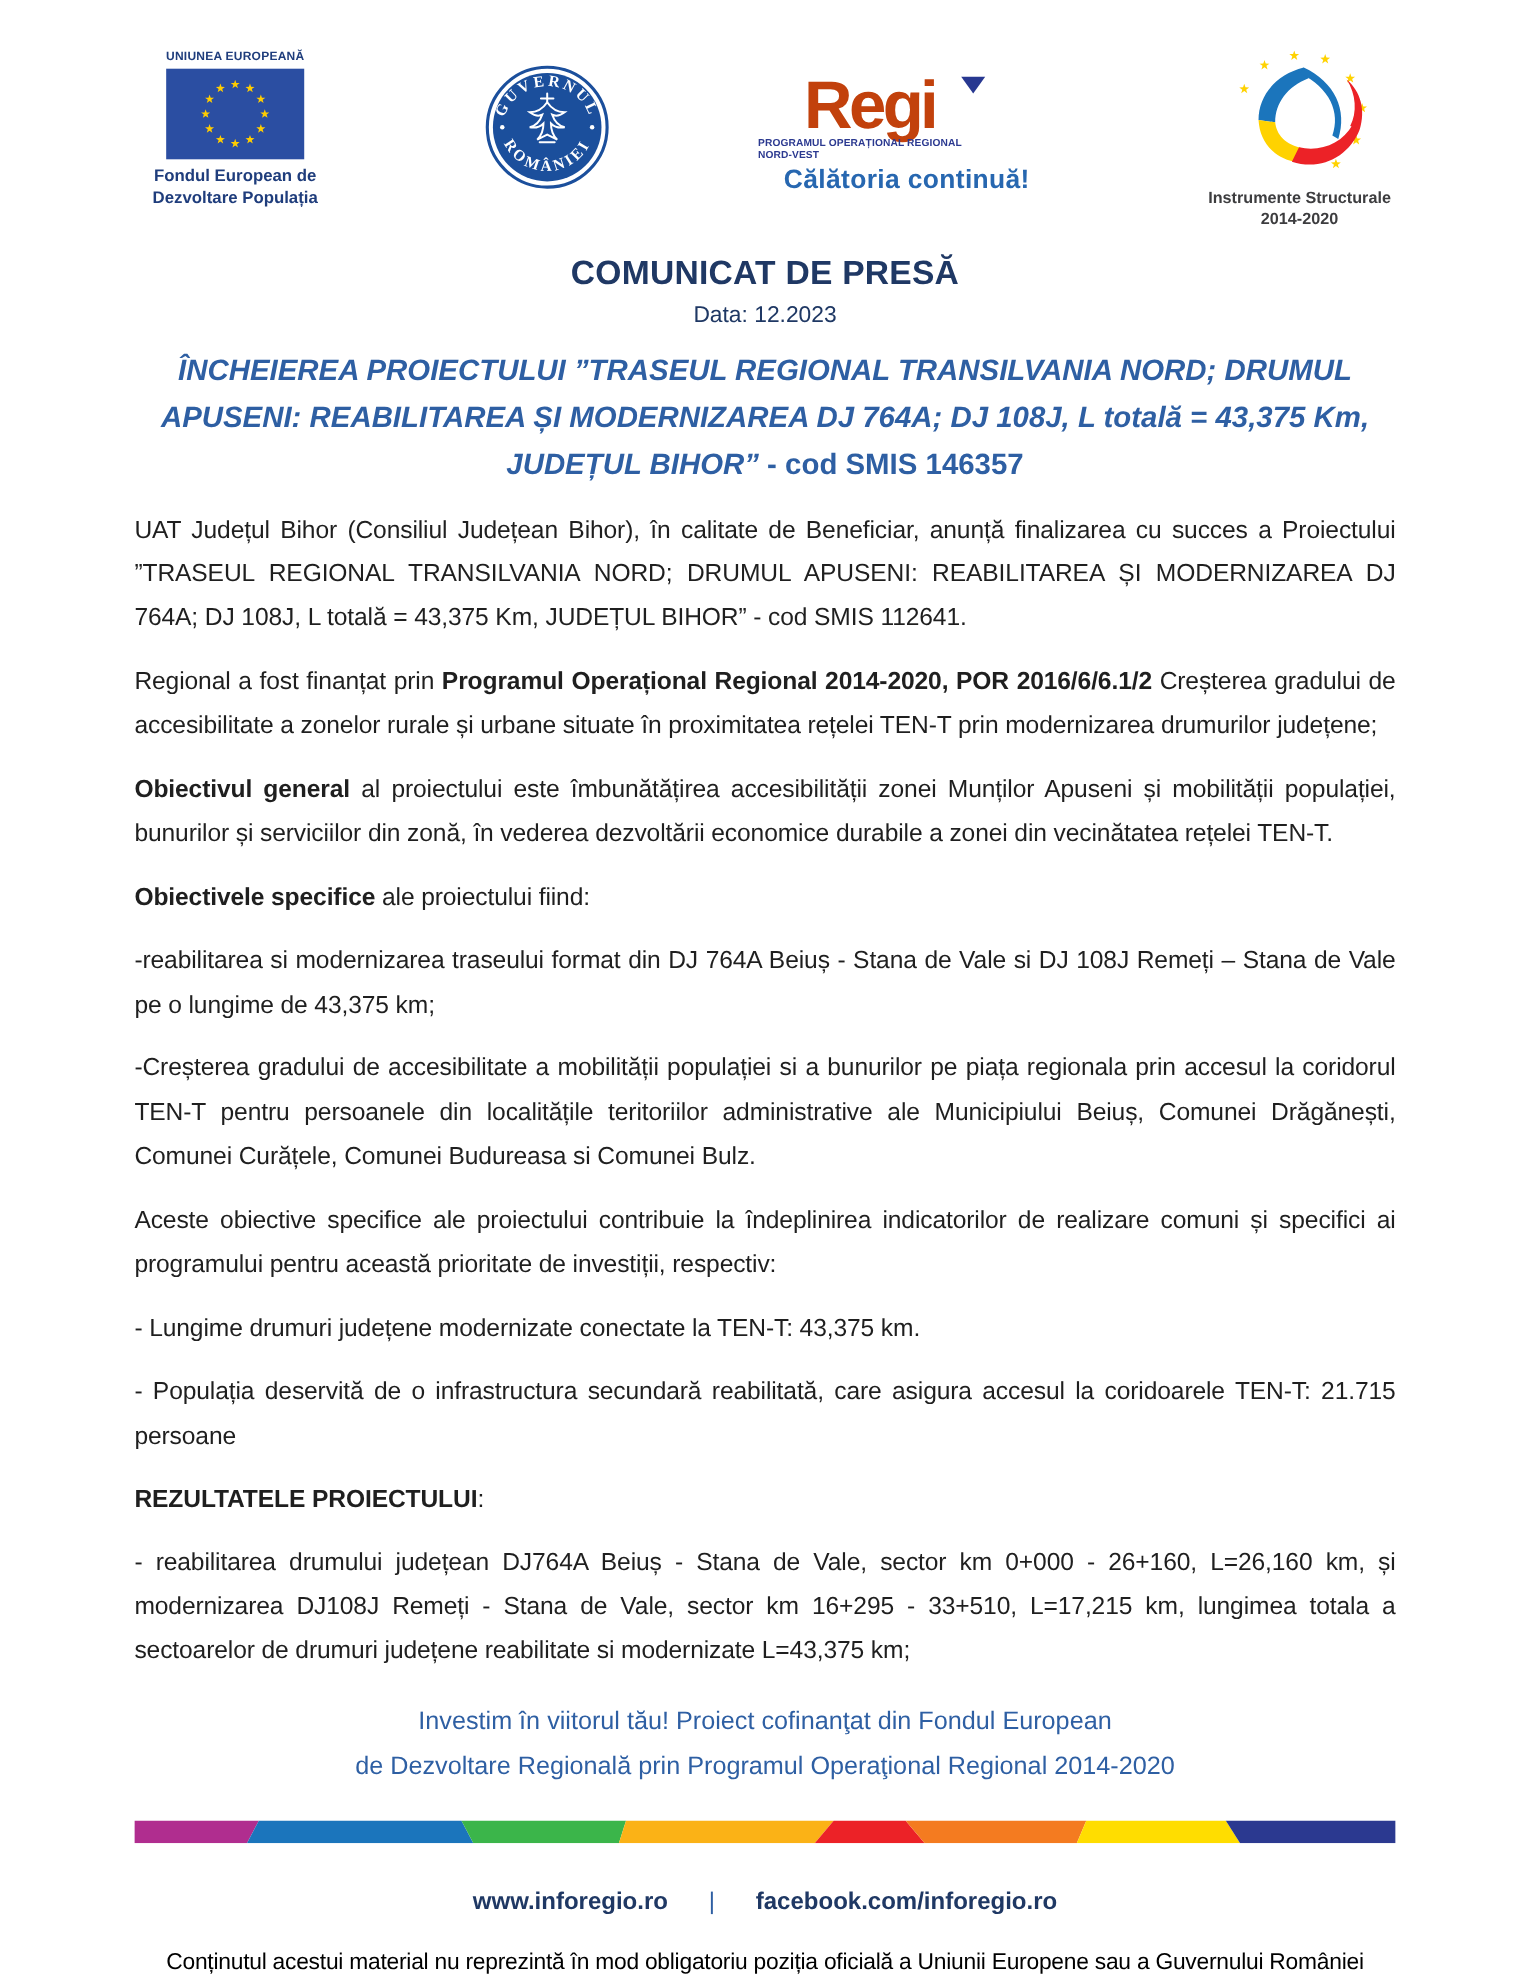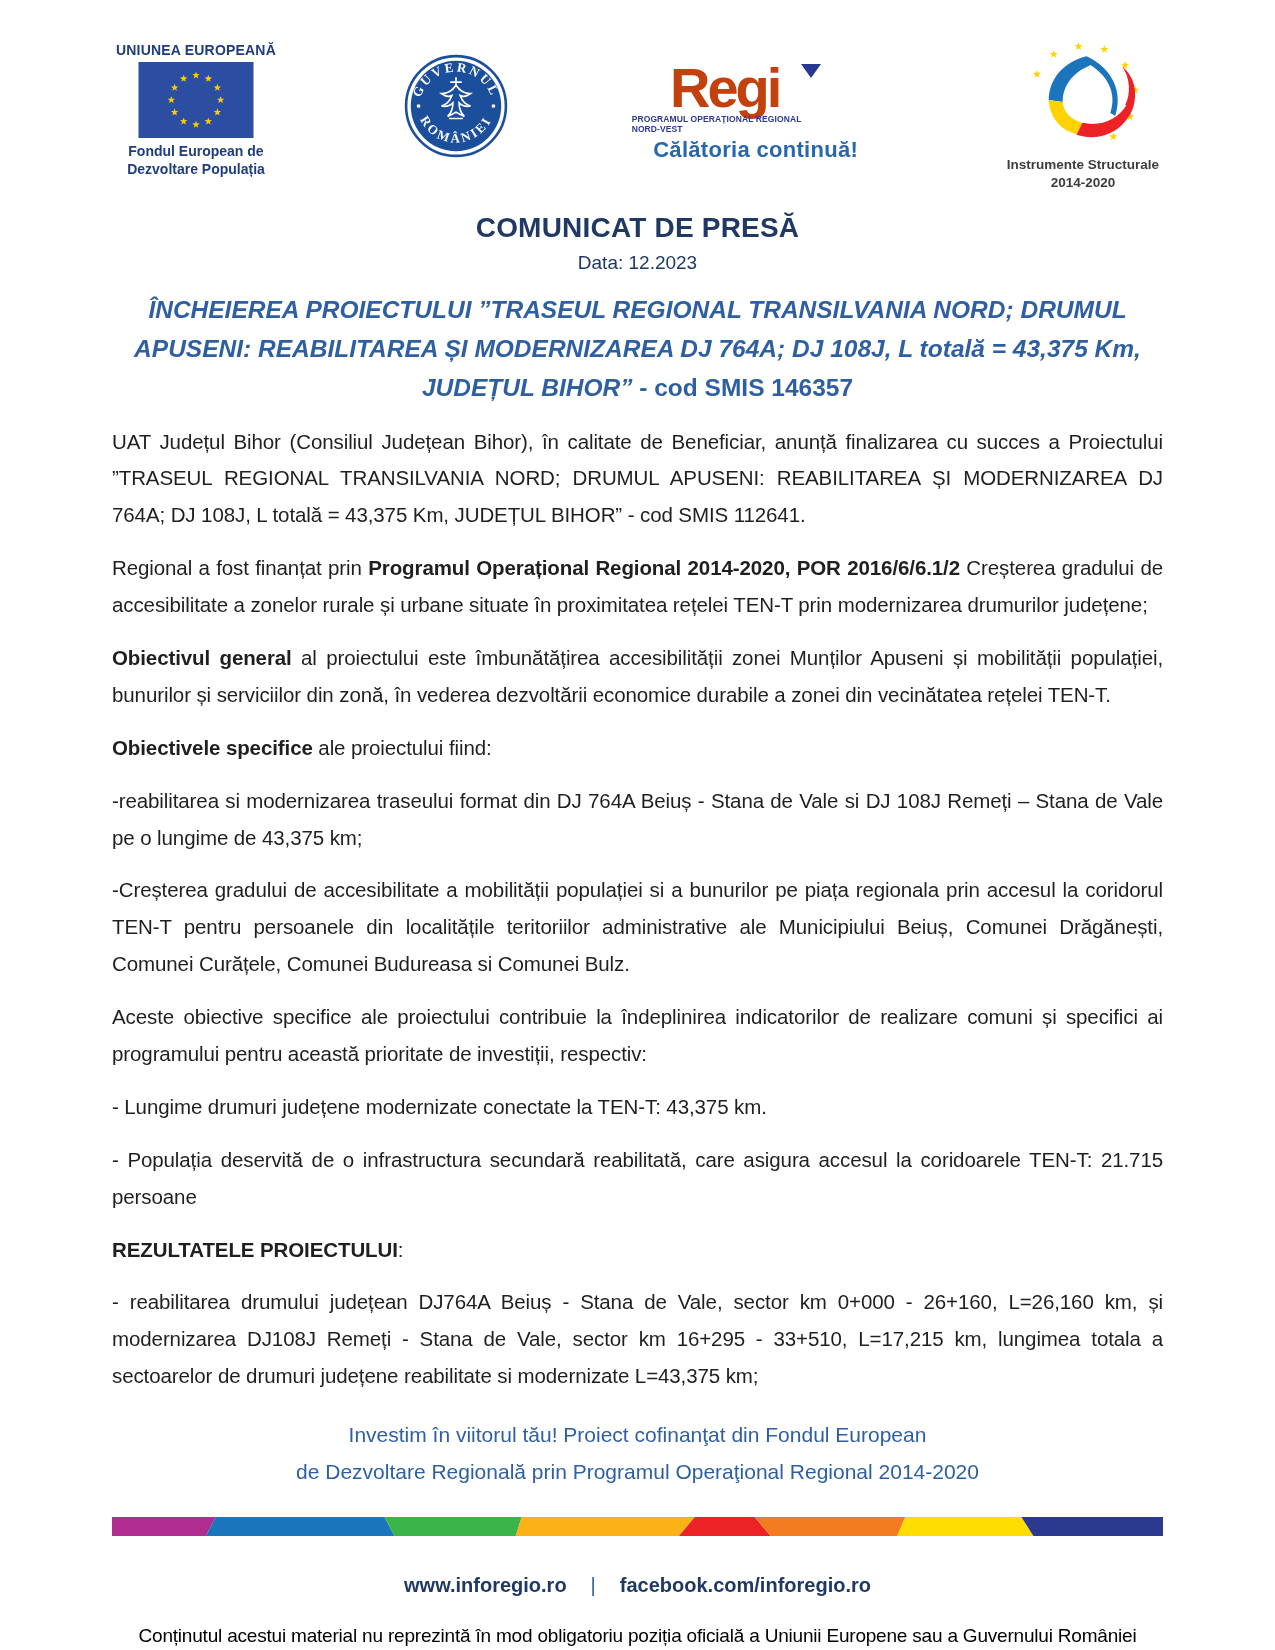--- a/index.html
+++ b/index.html
@@ -11,21 +11,21 @@
   }
   .content { padding:0 112px; }
 
   
   .logos {
     display:flex; justify-content:space-between; align-items:flex-start;
     padding:42px 112px 0 110px; height:172px;
   }
   .logo-block { display:flex; flex-direction:column; align-items:center; }
   .eu-block { width:172px; }
-  .eu-top { font-size:14px; font-weight:bold; color:#1f3d7c; letter-spacing:0.2px; margin-bottom:4px; white-space:nowrap; }
+  .eu-top { font-size:10px; font-weight:bold; color:#1f3d7c; letter-spacing:0.2px; margin-bottom:4px; white-space:nowrap; }
   .eu-bottom { font-size:14px; font-weight:bold; color:#1f3d7c; text-align:center; line-height:1.25; margin-top:5px; }
   .gov-block { margin-top:12px; }
   .regio-block { margin-top:10px; width:250px; }
   .regio-row { display:flex; align-items:flex-end; }
   .regio-word { font-size:56px; font-weight:700; color:#c2410c; letter-spacing:-3px; line-height:0.85; }
   .wheel-wrap { position:relative; width:60px; height:60px; margin-left:2px; }
   .wheel {
     width:60px; height:60px; border-radius:50%;
     background:conic-gradient(#283891 0% 7%, #1b75bc 7% 19%, #3ab54a 19% 35%,
       #fbb216 35% 49%, #f47b20 49% 63%, #ed1c24 63% 77%, #c2188b 77% 89%, #7f2a90 89% 100%);
@@ -59,21 +59,21 @@
     color:#1f1f1f; letter-spacing:-0.1px;
   }
   .body-p .b { font-weight:bold; }
   .body-wrap { margin-top:6px; }
 
   
   .invest { text-align:center; font-size:21px; color:#2e5fa3; line-height:1.75; margin-top:22px; }
   .stripe { margin:26px 0 0 0; height:19px; }
   .stripe svg { width:100%; height:19px; display:block; }
   .links-row {
-    display:flex; justify-content:center; align-items:center; gap:24px;
+    display:flex; justify-content:center; align-items:center; gap:34px;
     margin-top:38px; font-size:20px; font-weight:bold; color:#1f3864;
   }
   .links-row a { color:#1f3864; text-decoration:none; }
   .links-sep { font-weight:normal; color:#2e5fa3; }
   .disclaimer { text-align:center; font-size:19px; color:#000000; margin-top:28px; letter-spacing:-0.2px; }
 </style>
 </head>
 <body>
 
 <div class="page">

